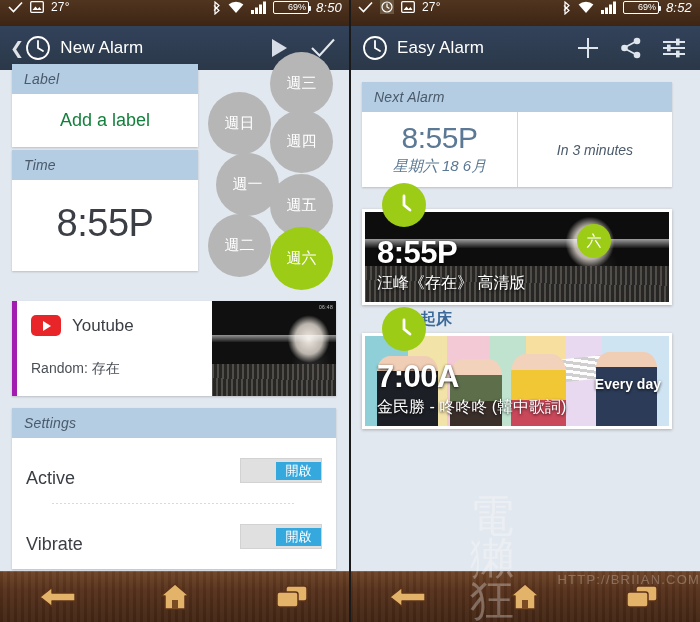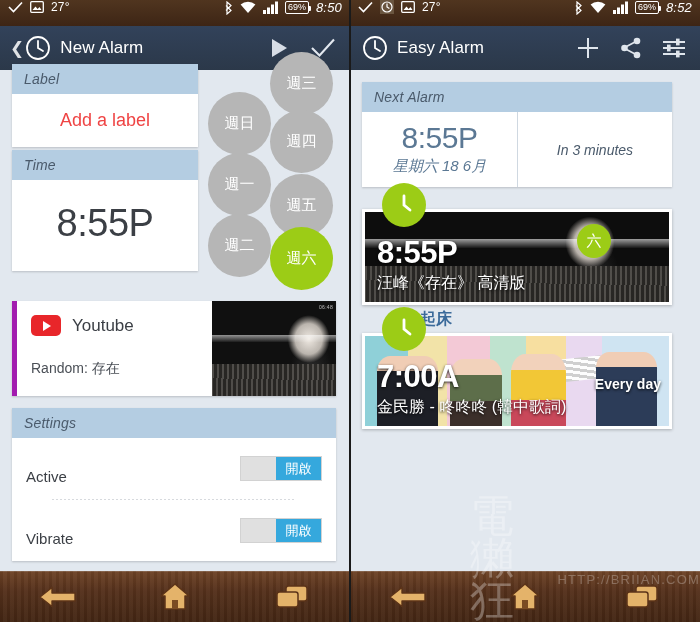--- a/index.html
+++ b/index.html
@@ -18,21 +18,21 @@
   .statusbar {
     position:relative; height:26px; background:#4a2f1e;
     background:linear-gradient(180deg,#50351f 0%,#3d2515 100%);
     display:flex; align-items:flex-start; padding:0 8px; color:#ffffff;
   }
   .sb-left { display:flex; align-items:center; gap:7px; flex:1; }
   .sb-right { display:flex; align-items:center; gap:7px; }
   .sb-temp { font-size:12px; letter-spacing:.2px; }
   .sb-time { font-size:13px; letter-spacing:.2px;font-style:italic; }
   .batt {
-    border:1.4px solid #fff; border-radius:2px; padding:0 2px 0 2px;
+    border:1.4px solid #fff; border-radius:2px; padding:0 2px 0 14px;
     font-size:9px; line-height:11px; height:13px; display:flex; align-items:center;
     position:relative;
   }
   .batt:after { content:""; position:absolute; right:-3px; top:4px; width:2px; height:5px; background:#fff; border-radius:0 1px 1px 0; }
   svg.ic { display:block; }
 
   
   .appbar {
     height:44px; background:linear-gradient(180deg,#32425a 0%,#2b3849 100%);
     display:flex; align-items:center; padding:0 10px; color:#fff;
@@ -45,21 +45,21 @@
 
   
   .lbody { position:relative; height:531px; background:#e2e8ef; }
 
   .card { background:#ffffff; box-shadow:0 1px 2px rgba(0,0,0,.18); }
   .card-hdr {
     background:#b4cde2; color:#4a5a6b; font-style:italic; font-size:14px;
     padding:7px 12px; letter-spacing:.2px;
   }
   .label-card { position:absolute; left:12px; top:-6px; width:186px; }
-  .label-card .field { padding:16px 10px; text-align:center; color:#ef4444; font-size:18px; }
+  .label-card .field { padding:16px 10px; text-align:center; color:#15803d; font-size:18px; }
 
   .time-card { position:absolute; left:12px; top:80px; width:186px; }
   .time-card .big { padding:22px 10px 26px; text-align:center; color:#3b3f45; font-size:38px; letter-spacing:-.5px; }
 
   
   .days { position:absolute; left:208px; top:0; width:142px; height:230px; }
   .day {
     position:absolute; border-radius:50%; background:#b6b6b6; color:#ffffff;
     display:flex; align-items:center; justify-content:center; font-size:15px; cursor:pointer;
   }
@@ -96,25 +96,26 @@
   }
   .thumb-a:after {
     content:""; position:absolute; left:0; right:0; bottom:0; height:34%;
     background:repeating-linear-gradient(92deg,#5b5854 0 2px,#2c2a27 2px 5px); opacity:.85;
   }
   .thumb-stamp { position:absolute; right:3px; top:3px; font-size:5px; color:#ddd; opacity:.85; letter-spacing:.3px; }
 
   
   .set-card { position:absolute; left:12px; top:338px; right:14px; }
   .set-row { display:flex; align-items:center; padding:14px 14px; }
-  .set-row .nm { flex:1; font-size:15px; color:#3b3f45;margin-top:16px; }
+  .set-row .nm { flex:1; font-size:18px; color:#3b3f45;margin-top:16px; }
   .set-sep { height:1px; margin:0 40px; background:repeating-linear-gradient(90deg,#d7dade 0 2px,transparent 2px 4px); }
   .toggle {
     width:82px; height:25px; background:#e0e0e0; display:flex; justify-content:flex-end; cursor:pointer;
     border:1px solid #d2d2d2;
+    align-items:center;
   }
   .toggle .knob {
     background:#35a8dd; color:#fff; font-size:13px; width:45px;
     display:flex; align-items:center; justify-content:center;
   }
 
   
   .rbody { position:relative; height:531px; background:#e2e8ef; padding:12px 28px 0 12px; }
   .next-card { box-shadow:0 1px 2px rgba(0,0,0,.18); background:#fff; }
   .next-body { display:flex; align-items:stretch; }
@@ -260,21 +261,21 @@
 
     <div class="card time-card">
       <div class="card-hdr">Time</div>
       <div class="big">8:55P</div>
     </div>
 
     <div class="days">
       <div class="day" style="left:0px;  top:22px;  width:63px; height:63px;">
           <span>週日</span>
         </div>
-      <div class="day" style="left:0px;  top:83px;  width:63px; height:63px;">
+      <div class="day" style="left:8px;  top:83px;  width:63px; height:63px;">
           <span>週一</span>
         </div>
       <div class="day" style="left:0px;  top:144px; width:63px; height:63px;">
           <span>週二</span>
         </div>
       <div class="day" style="left:62px; top:-18px; width:63px; height:63px;">
           <span>週三</span>
         </div>
       <div class="day" style="left:62px; top:40px;  width:63px; height:63px;">
           <span>週四</span>

